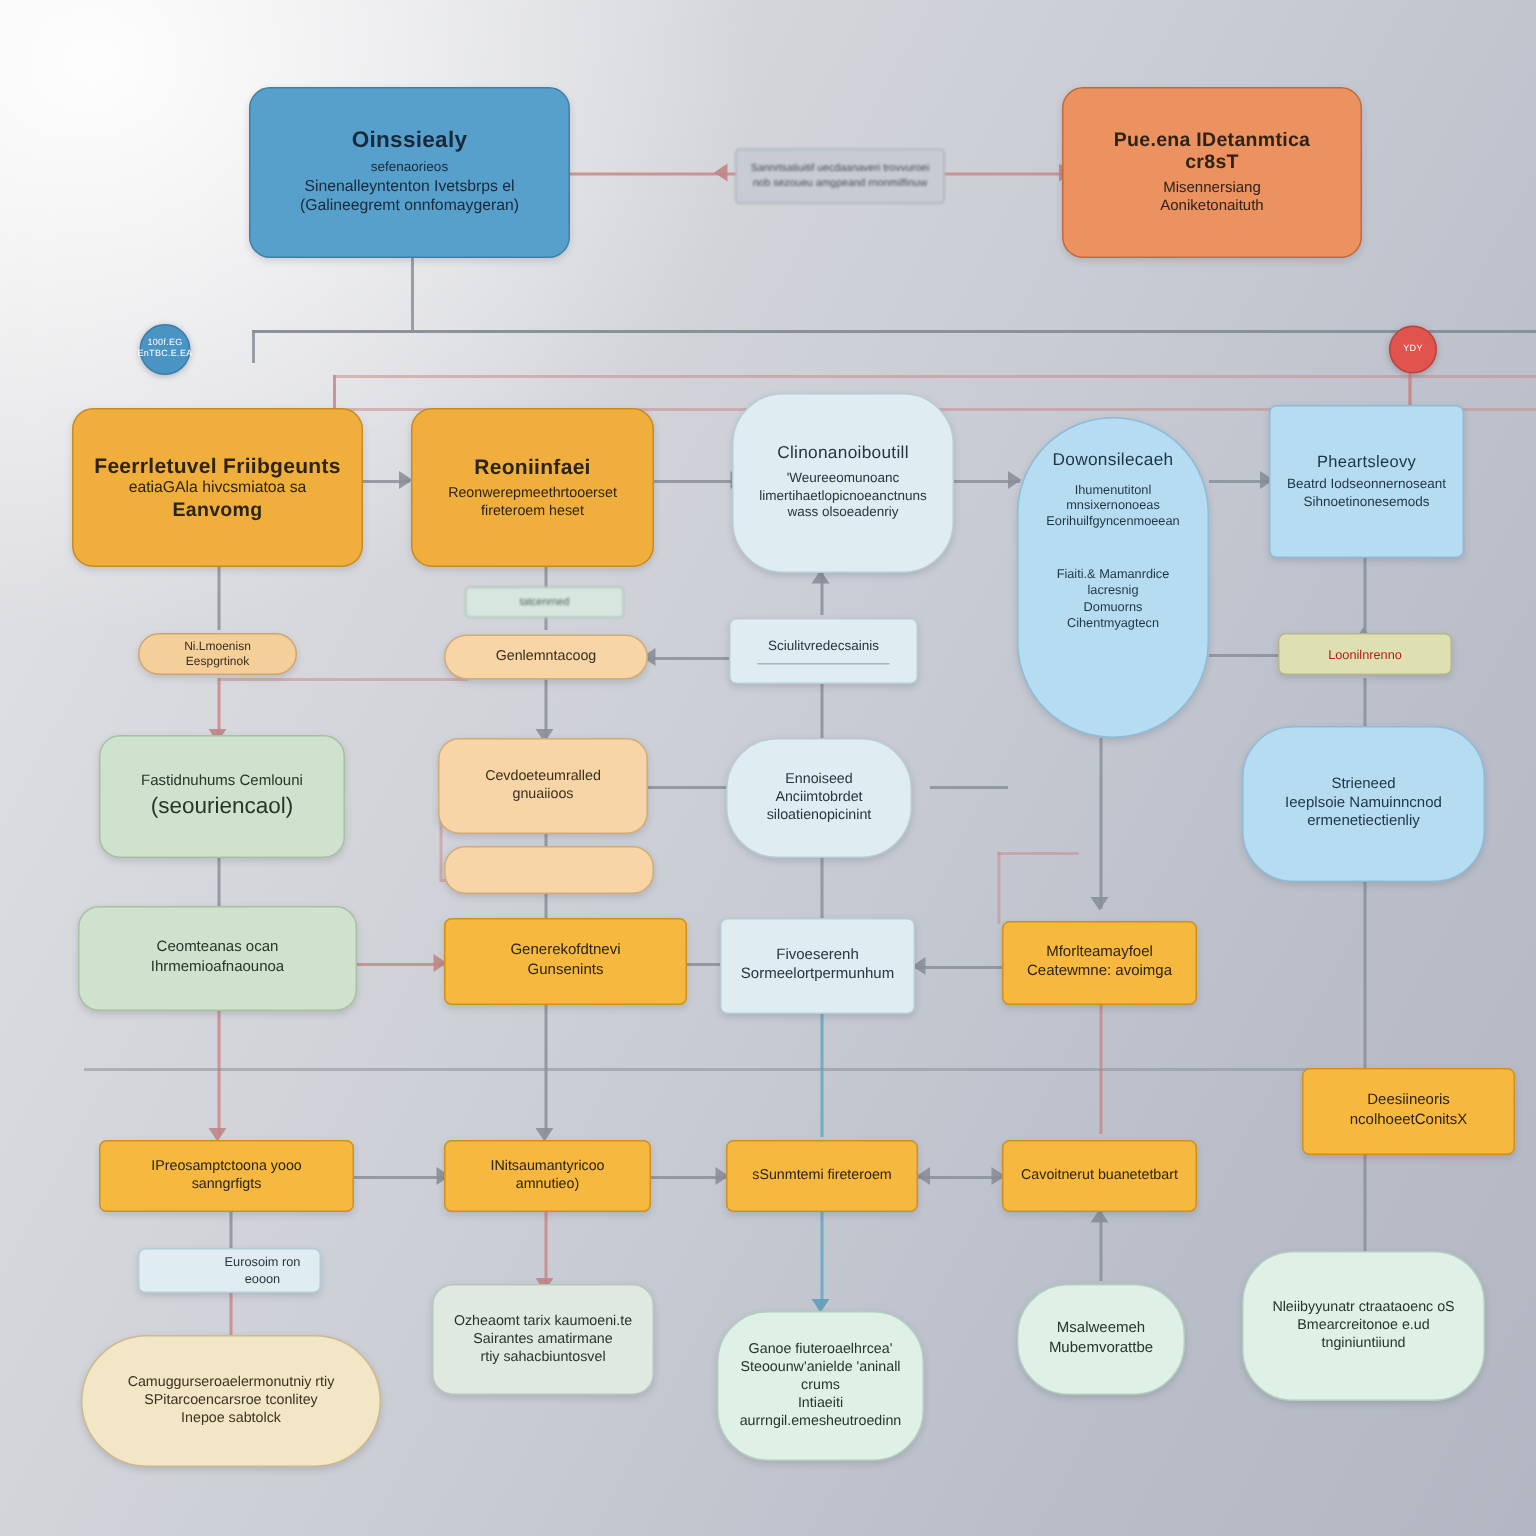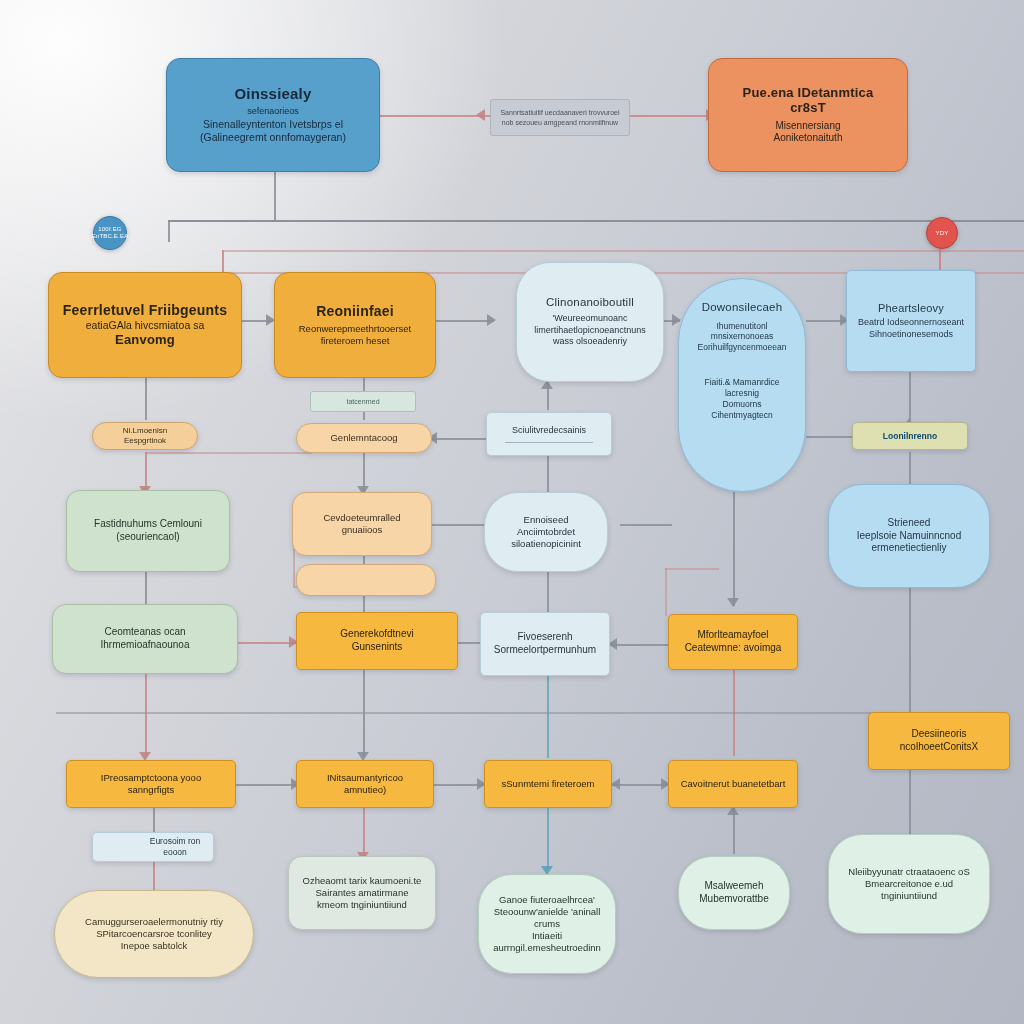--- a/index.html
+++ b/index.html
@@ -53,21 +53,21 @@
   .c-orangeD{background:#ec9160;border-color:#c26a3c;color:#2d2318;}
   .c-amber  {background:#f0ae3c;border-color:#c98a20;color:#2c2412;}
   .c-amber2 {background:#f6b83f;border-color:#cf9020;color:#2c2412;}
   .c-lamber {background:#f5cf9a;border-color:#cfa670;color:#3a2f1e;}
   .c-lamber2{background:#f7d5a6;border-color:#d2ab79;color:#3a2f1e;}
   .c-ltblue {background:#b6dcf2;border-color:#8cbcd8;color:#1f3442;}
   .c-paleblu{background:#dfecf2;border-color:#b6cdd8;color:#26353f;}
   .c-green  {background:#cfe2cd;border-color:#a7c0a4;color:#27352a;}
   .c-palegrn{background:#dfe9e1;border-color:#b6c8ba;color:#27352a;}
   .c-cream  {background:#f2e6c6;border-color:#ccba8e;color:#3a3320;}
-  .c-olive  {background:#dfe0b2;border-color:#b7b88a;color:#0c4a6e;font-weight:bold;}
+  .c-olive  {background:#dfe0b2;border-color:#b7b88a;color:#b91c1c;}
   .c-mint   {background:#dff0e6;border-color:#b2cfbc;color:#27352a;}
 
   .badge{
     position:absolute;border-radius:50%;
     display:flex;align-items:center;justify-content:center;text-align:center;
     color:#fff;font-size:6px;line-height:1.1;letter-spacing:.2px;
     box-shadow:0 1px 4px rgba(60,65,80,.35);
     filter:blur(.5px);
   }
   .b-blue{background:#4a94c4;border:1px solid #3a7ba6;}
@@ -219,21 +219,21 @@
     <div class="s" style="font-size:10.5px;">eatiaGAla hivcsmiatoa sa</div>
     <div class="t" style="font-size:13px;">Eanvomg</div>
   </div>
 
   <div class="node rounded c-amber" style="left:274px;top:272px;width:162px;height:106px;">
     <div class="t" style="font-size:14px;margin-bottom:3px;">Reoniinfaei</div>
     <div class="s" style="font-size:9.5px;">Reonwerepmeethrtooerset</div>
     <div class="s" style="font-size:9.5px;">fireteroem heset</div>
   </div>
 
-  <div class="node soft c-paleblu" style="left:516px;top:262px;width:148px;height:120px;">
+  <div class="node soft c-paleblu" style="left:488px;top:262px;width:148px;height:120px;">
     <div class="t" style="font-size:11.5px;font-weight:normal;margin-bottom:3px;">Clinonanoiboutill</div>
     <div class="s" style="font-size:9px;">'Weureeomunoanc</div>
     <div class="s" style="font-size:9px;">limertihaetlopicnoeanctnuns</div>
     <div class="s" style="font-size:9px;">wass olsoeadenriy</div>
   </div>
 
   <div class="node c-ltblue" style="left:678px;top:278px;width:128px;height:214px;border-radius:64px;justify-content:flex-start;padding-top:22px;">
     <div class="t" style="font-size:11.5px;font-weight:normal;margin-bottom:6px;">Dowonsilecaeh</div>
     <div class="s" style="font-size:8.5px;">Ihumenutitonl mnsixernonoeas</div>
     <div class="s" style="font-size:8.5px;margin-bottom:24px;">Eorihuilfgyncenmoeean</div>
@@ -255,21 +255,21 @@
   <div class="node pill c-lamber2" style="left:296px;top:423px;width:136px;height:30px;">
     <div class="s" style="font-size:9.5px;">Genlemntacoog</div>
   </div>
 
   <div class="node rect c-olive" style="left:852px;top:422px;width:116px;height:28px;">
     <div class="s" style="font-size:8.5px;">Loonilnrenno</div>
   </div>
 
   <div class="node rounded c-green" style="left:66px;top:490px;width:164px;height:82px;">
     <div class="s" style="font-size:10px;">Fastidnuhums Cemlouni</div>
-    <div class="s" style="font-size:10px;">(seouriencaol)</div>
+    <div class="s" style="font-size:15px;">(seouriencaol)</div>
   </div>
 
   <div class="node rounded c-lamber2" style="left:292px;top:492px;width:140px;height:64px;">
     <div class="s" style="font-size:9.5px;">Cevdoeteumralled gnuaiioos</div>
   </div>
 
   <div class="node rounded c-lamber2" style="left:296px;top:564px;width:140px;height:32px;">
     <div class="s" style="font-size:9px;"></div>
   </div>
 
@@ -337,21 +337,21 @@
 
   <div class="node c-cream" style="left:54px;top:890px;width:200px;height:88px;border-radius:46px;">
     <div class="s" style="font-size:9.5px;">Camuggurseroaelermonutniy rtiy</div>
     <div class="s" style="font-size:9.5px;">SPitarcoencarsroe tconlitey</div>
     <div class="s" style="font-size:9.5px;">Inepoe sabtolck</div>
   </div>
 
   <div class="node rounded c-palegrn" style="left:288px;top:856px;width:148px;height:74px;">
     <div class="s" style="font-size:9.5px;">Ozheaomt tarix kaumoeni.te</div>
     <div class="s" style="font-size:9.5px;">Sairantes amatirmane</div>
-    <div class="s" style="font-size:9.5px;">kmeom tnginiuntiiund</div>
+    <div class="s" style="font-size:9.5px;">rtiy sahacbiuntosvel</div>
   </div>
 
   <div class="node soft c-mint" style="left:478px;top:874px;width:138px;height:100px;">
     <div class="s" style="font-size:9.5px;">Ganoe fiuteroaelhrcea'</div>
     <div class="s" style="font-size:9.5px;">Steoounw'anielde 'aninall crums</div>
     <div class="s" style="font-size:9.5px;">Intiaeiti aurrngil.emesheutroedinn</div>
   </div>
 
   <div class="node soft c-mint" style="left:678px;top:856px;width:112px;height:74px;">
     <div class="s" style="font-size:10px;">Msalweemeh</div>

